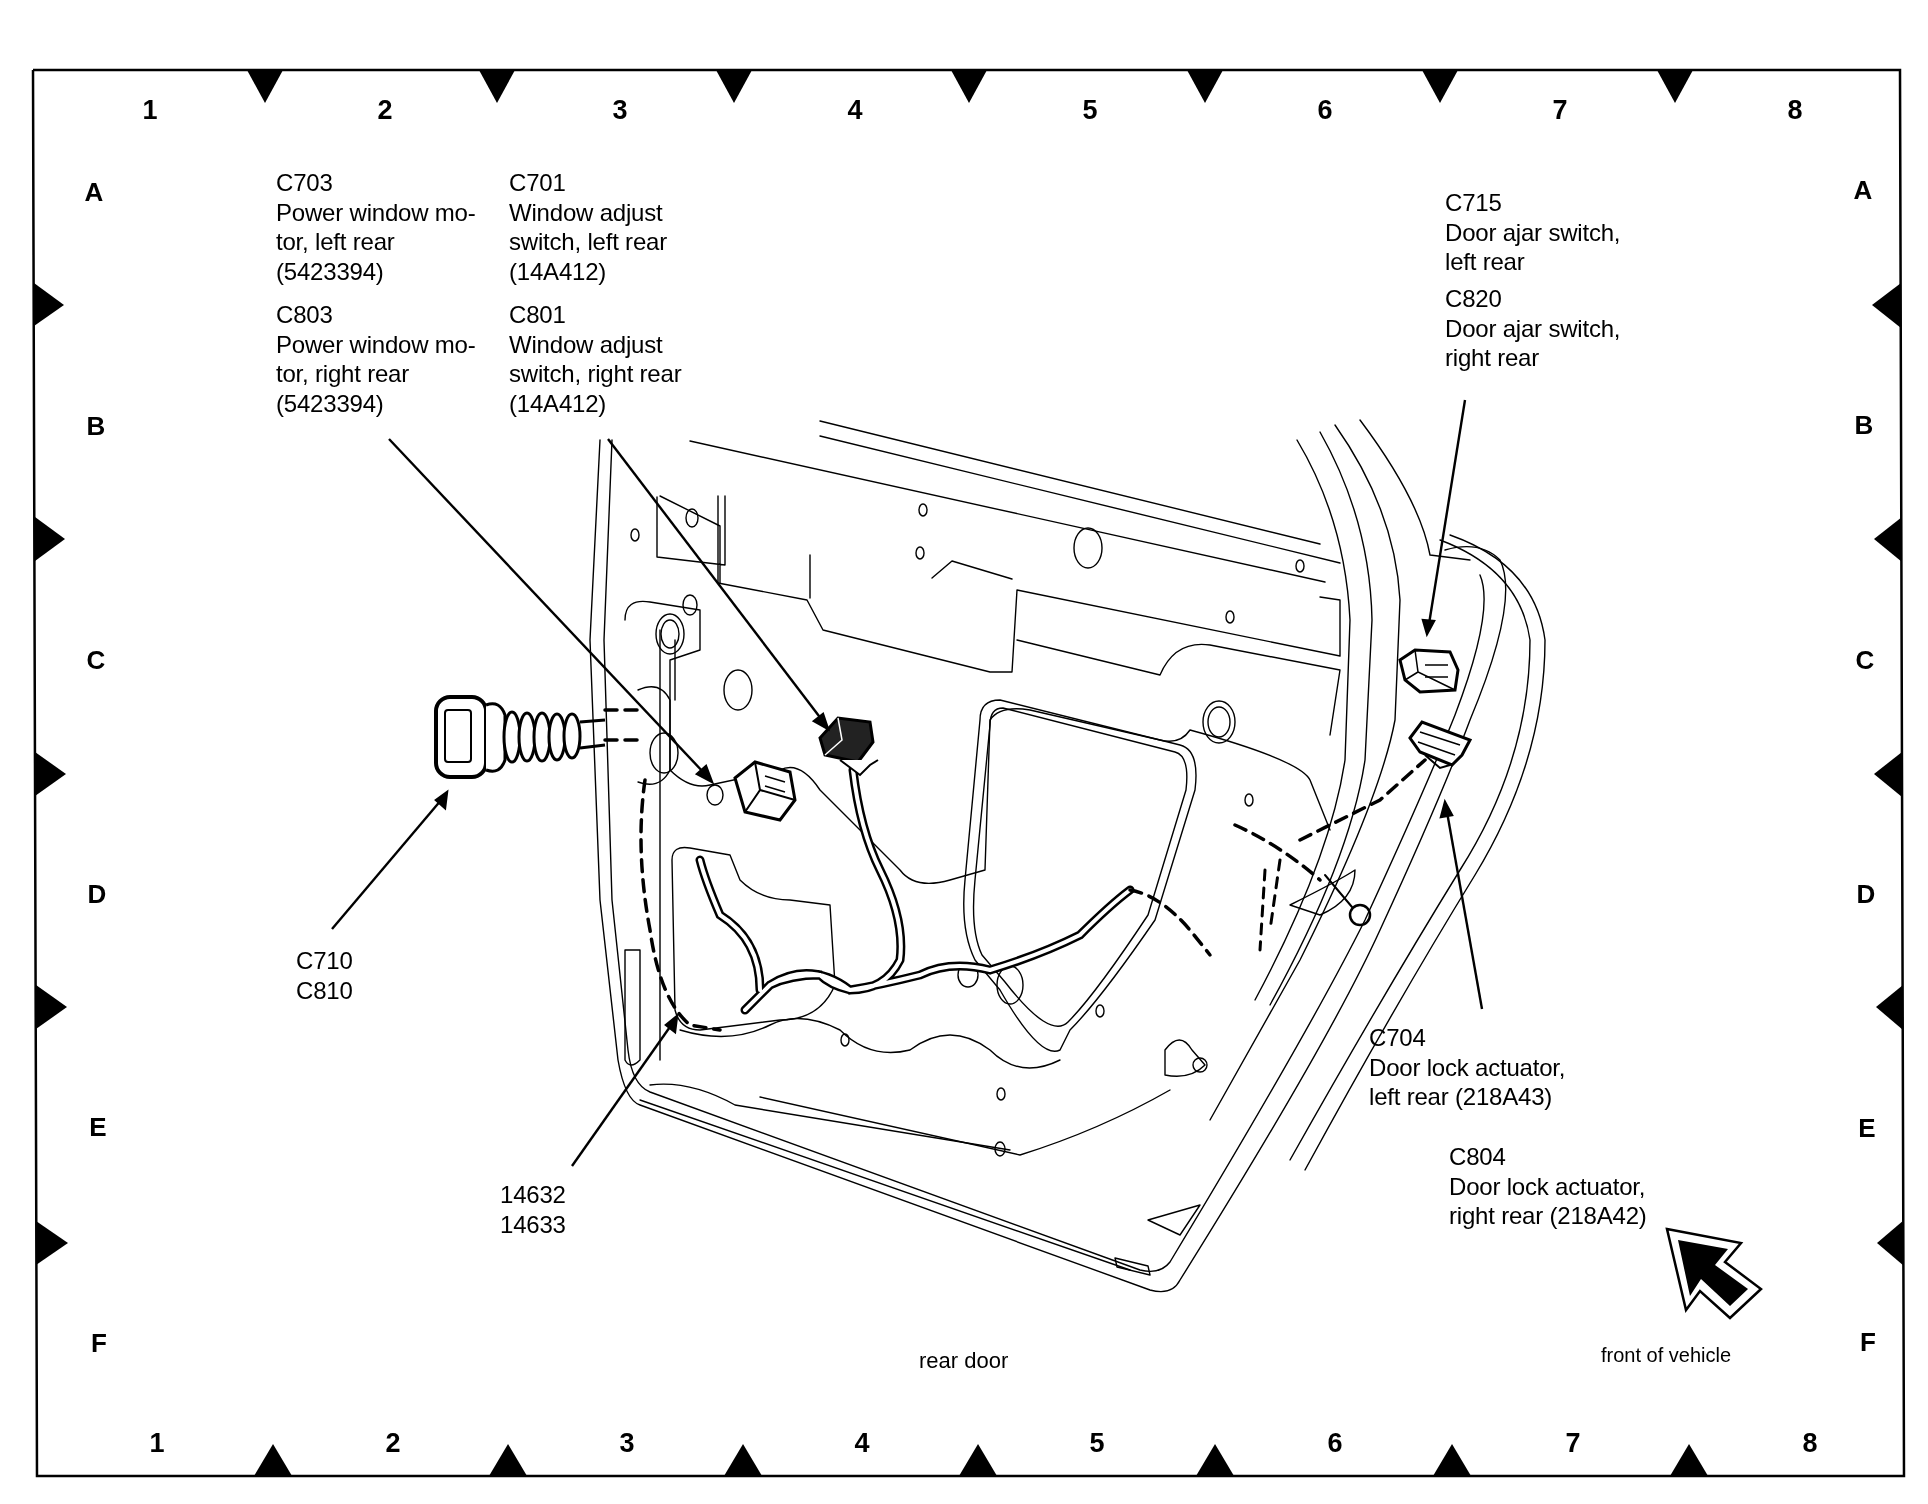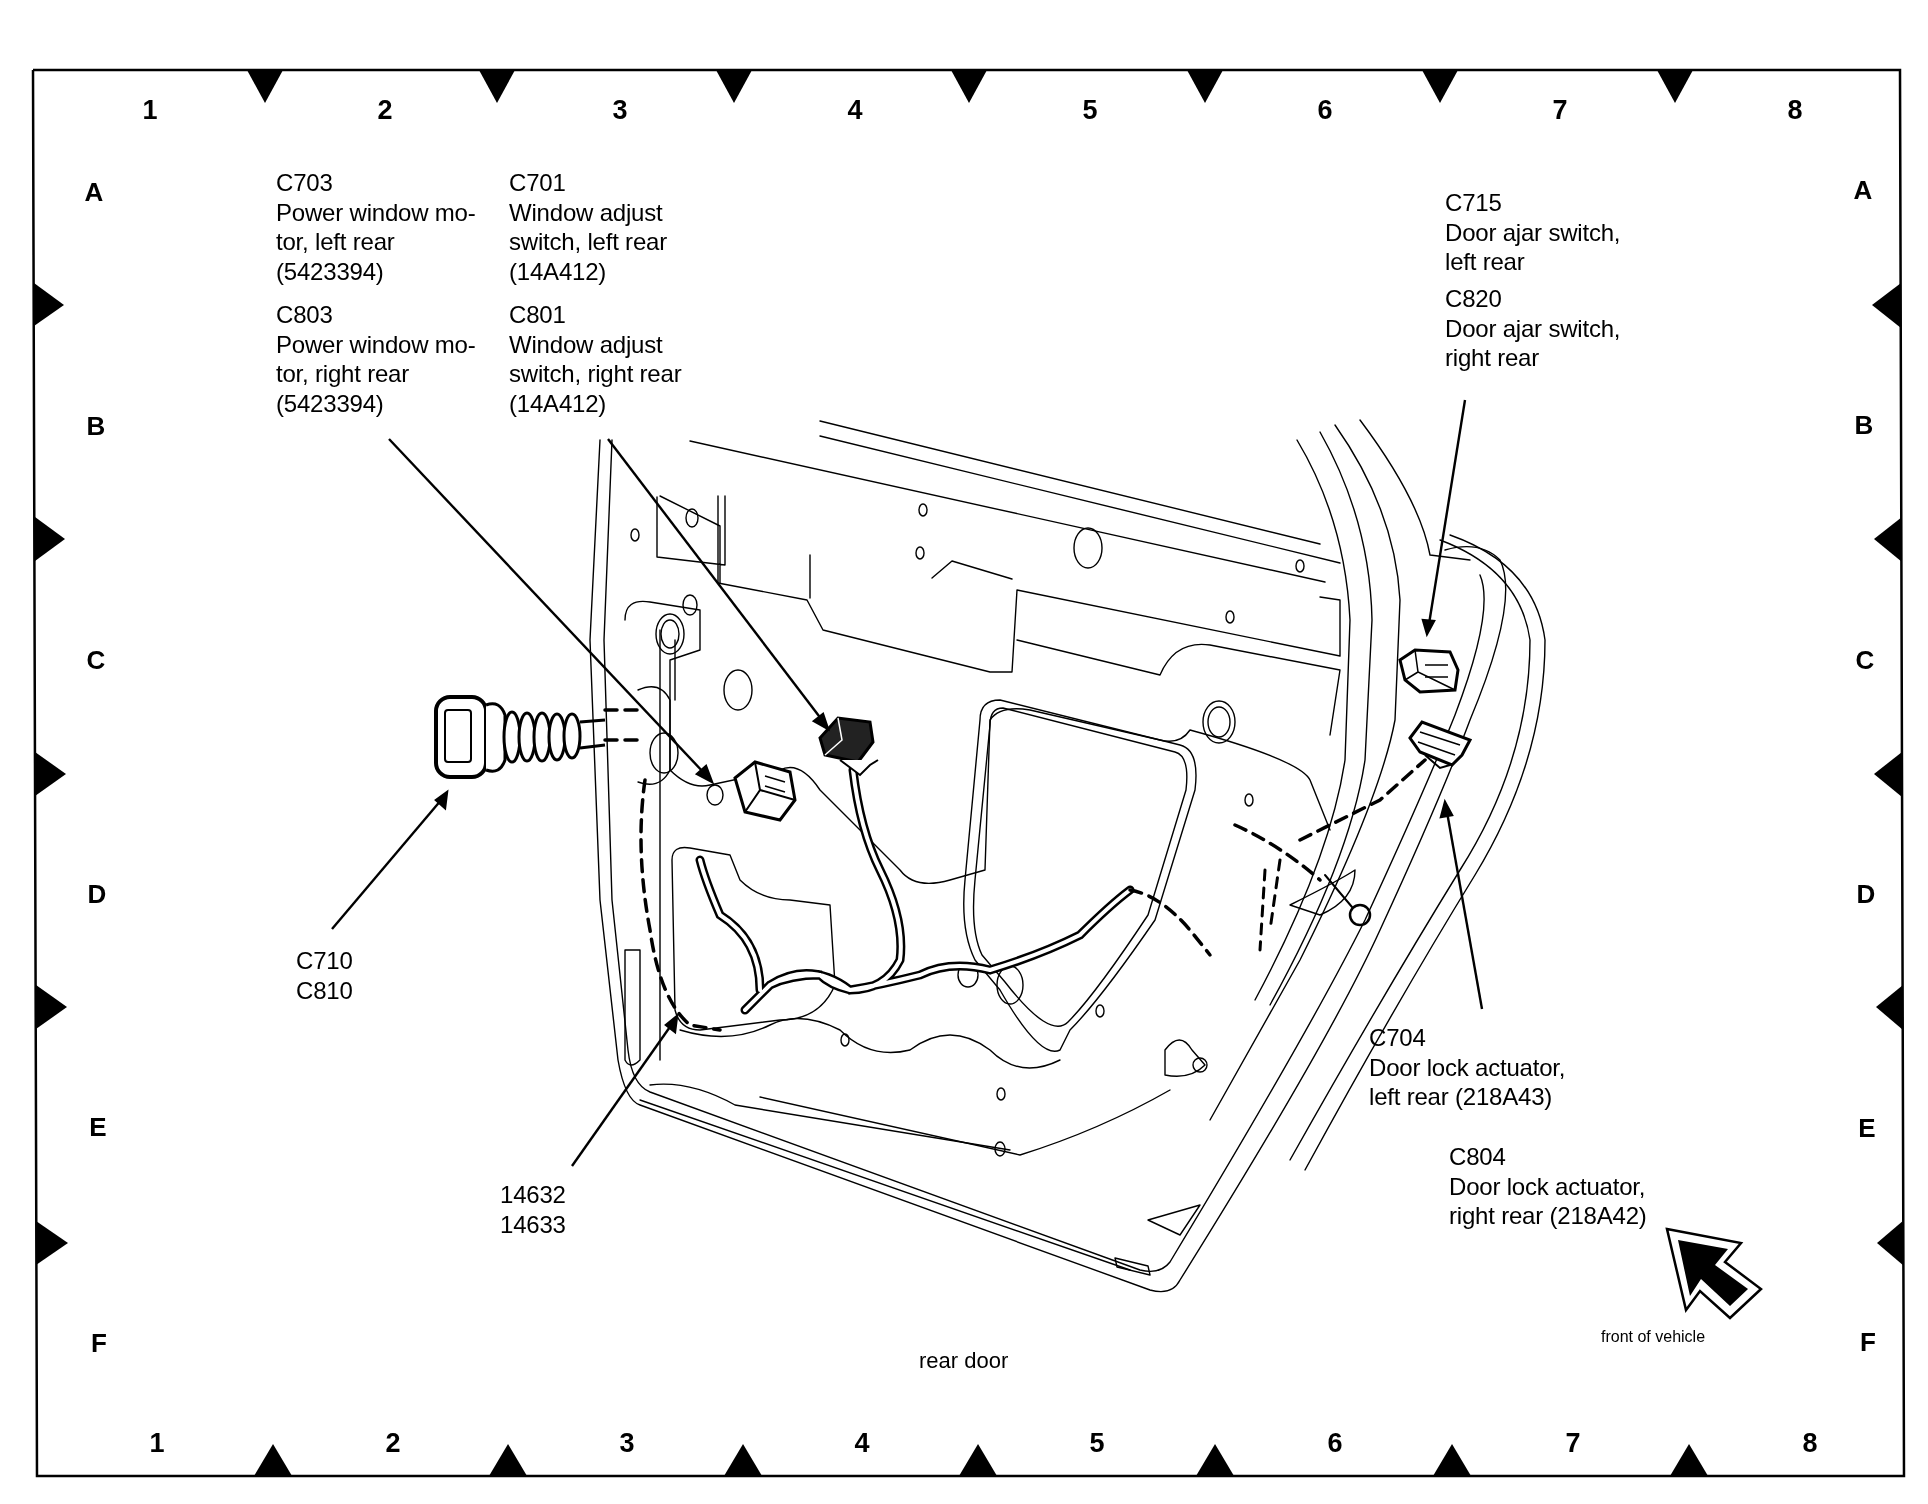--- a/index.html
+++ b/index.html
@@ -5,21 +5,21 @@
   html, body { margin: 0; padding: 0; background: #ffffff; }
   body { width: 1928px; height: 1504px; position: relative; overflow: hidden;
          font-family: "Liberation Sans", sans-serif; color: #000; }
   #frame { position: absolute; left: 0; top: 0; width: 1928px; height: 1504px; }
   .grid-num { position: absolute; font-weight: bold; font-size: 27px; line-height: 1; transform: translateX(-50%); }
   .grid-let { position: absolute; font-weight: bold; font-size: 26px; line-height: 1; transform: translate(-50%, -50%); }
   .callout { position: absolute; font-size: 24px; line-height: 29.5px; white-space: nowrap; letter-spacing: -0.2px; }
   .callout .code { display: block; }
   .callout .desc { display: block; }
   .caption { position: absolute; font-size: 22px; font-weight: normal; white-space: nowrap; }
-  .front-label { position: absolute; font-size: 16px; white-space: nowrap; }
+  .front-label { position: absolute; font-size: 20px; white-space: nowrap; margin-top: 16px; }
 </style>
 </head>
 <body>
 
 <div id="frame">
 
   <svg width="1928" height="1504" viewBox="0 0 1928 1504" style="position:absolute;left:0;top:0">
 
     <polyline points="33,70 1900,70 1904,1476 37,1476 33,70" fill="none" stroke="#000" stroke-width="2.5"></polyline>
 

